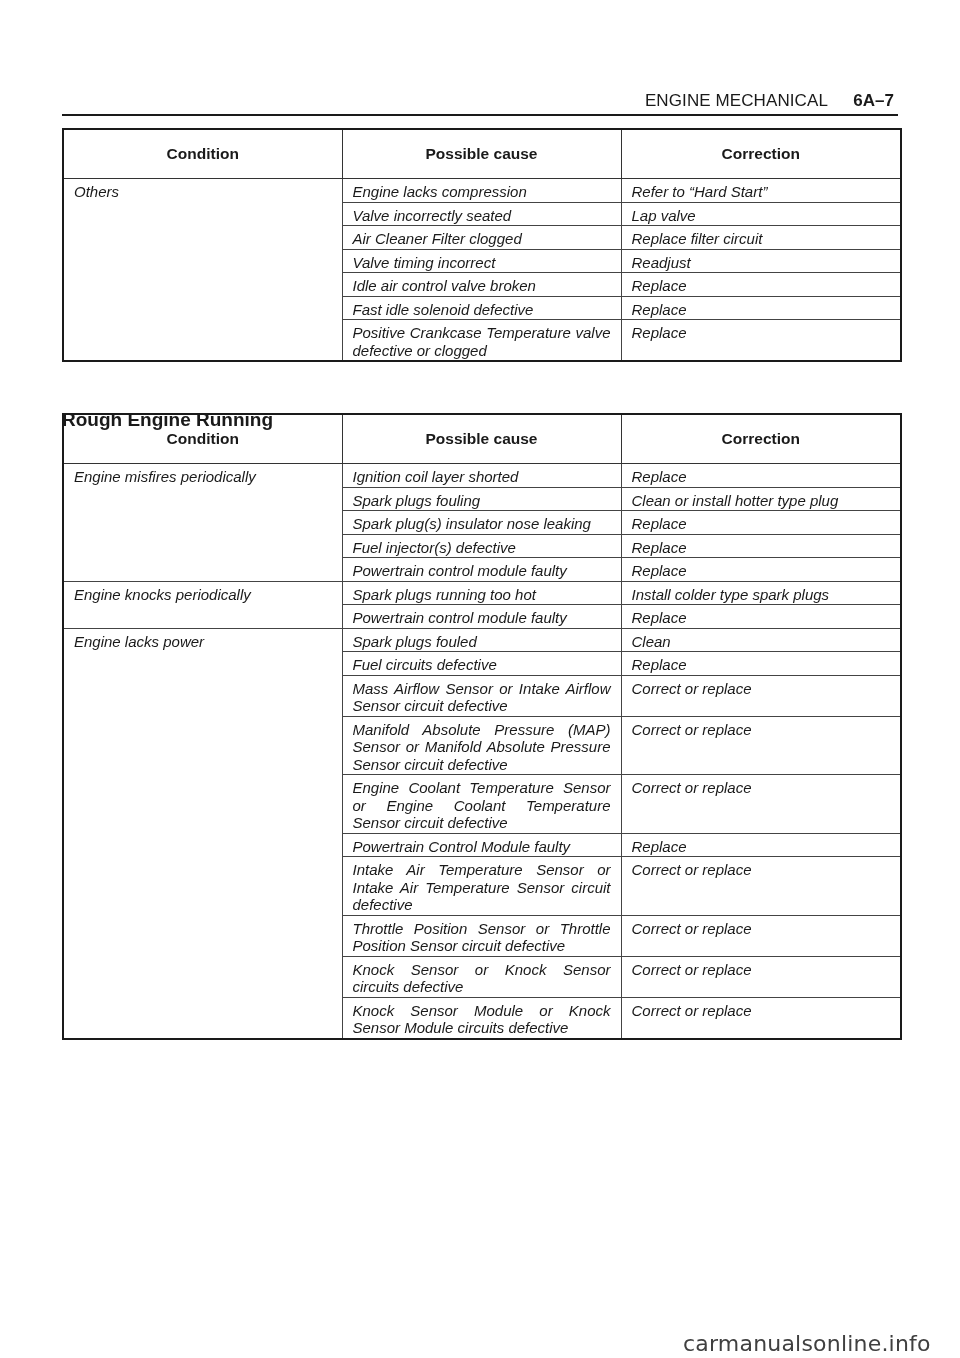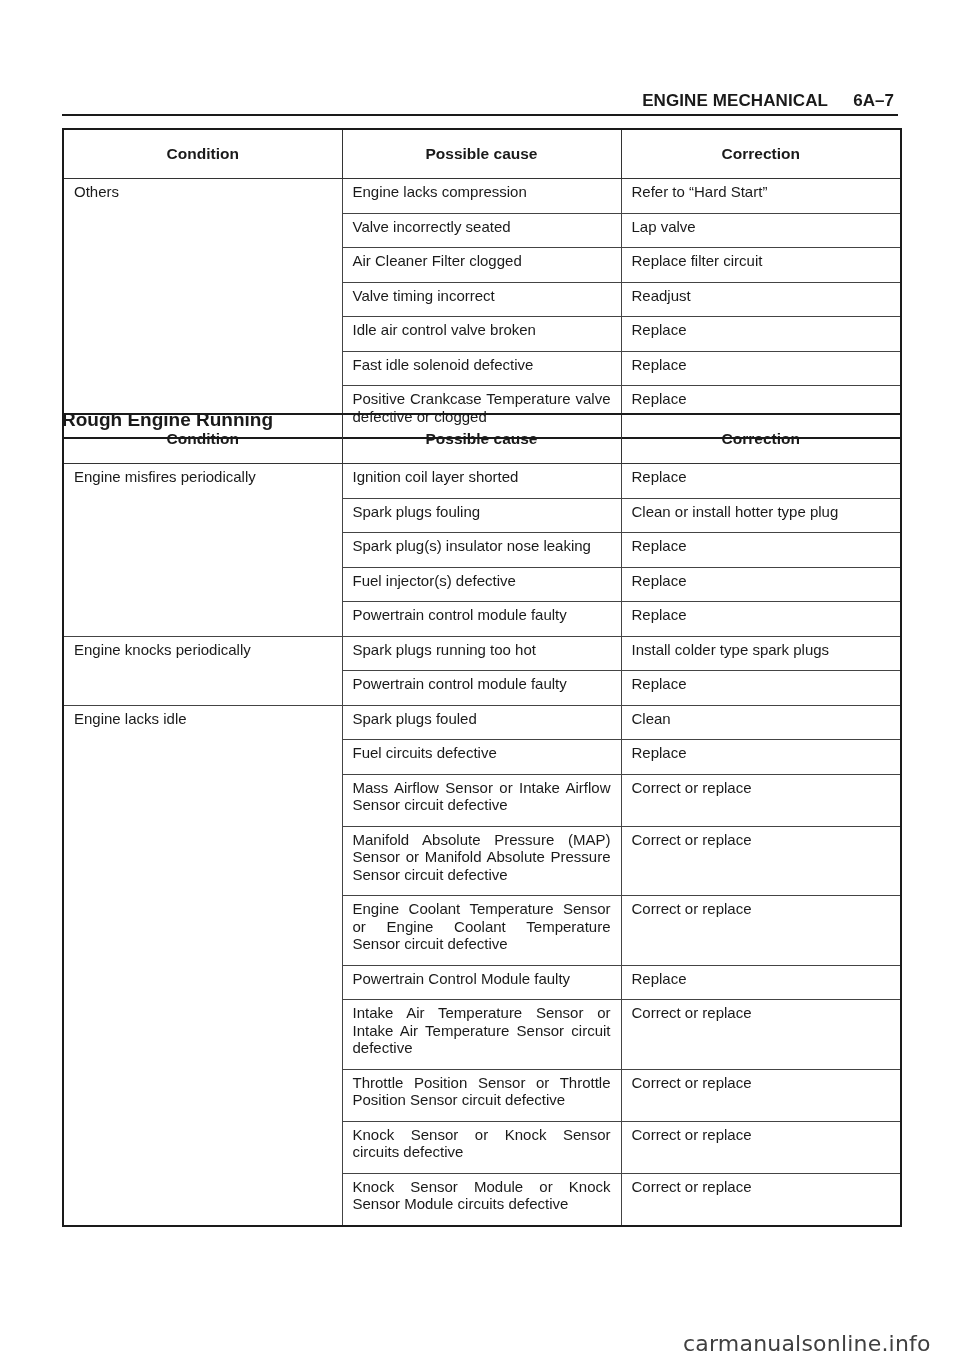--- a/index.html
+++ b/index.html
@@ -1,27 +1,27 @@
 <!DOCTYPE html>
 <html><head>
 <meta charset="utf-8">
 <style>
   html, body { margin:0; padding:0; background:#ffffff; }
   body { width:960px; height:1358px; position:relative; overflow:hidden;
          font-family:"Liberation Sans", "DejaVu Sans", sans-serif; color:#1a1a1a; }
   .header { position:absolute; left:62px; top:90px; width:836px; height:24px;
             border-bottom:2px solid #1a1a1a; }
-  .header-title { position:absolute; right:70px; top:1px; font-weight:bold; font-size:17px; letter-spacing:0.1px;text-align:right; }
+  .header-title { position:absolute; right:70px; top:1px; font-weight:normal; font-size:17px; letter-spacing:0.1px;text-align:right; }
   .header-page { position:absolute; right:4px; top:1px; font-weight:bold; font-size:17px; }
   table { position:absolute; left:62px; width:838px; border-collapse:collapse;
           border:2px solid #1a1a1a; font-size:15px; line-height:17.5px; table-layout:fixed; }
   col.c1 { width:279px; } col.c2 { width:279px; } col.c3 { width:280px; }
   th { font-weight:bold; text-align:center; font-size:15.5px; height:24px; padding:12px;
        border:1px solid #333; border-bottom:1.5px solid #333; }
-  td { vertical-align:top; padding:4px 10px 12px 10px; border:1px solid #444; }
+  td { vertical-align:top; padding:4px 10px 1px 10px; border:1px solid #444;font-style:italic; }
   td.cause { text-align:justify; text-align-last:left; }
   td.cond { border-bottom:1px solid #444; }
   .section-title { position:absolute; left:62px; top:374px; font-weight:bold; font-size:19px;margin-top:35px; }
   .watermark { position:absolute; left:683px; top:1331px; font-size:22px; color:#404040;
                font-family:"DejaVu Sans", sans-serif; letter-spacing:0.2px; }
   #t1 { top:128px; }
   #t2 { top:413px; }
 </style>
 </head>
 <body>
@@ -117,21 +117,21 @@
       <tr>
         <td class="cond" rowspan="2">Engine knocks periodically</td>
         <td class="cause">Spark plugs running too hot</td>
         <td>Install colder type spark plugs</td>
       </tr>
       <tr>
         <td class="cause">Powertrain control module faulty</td>
         <td>Replace</td>
       </tr>
       <tr>
-        <td class="cond" rowspan="10">Engine lacks idle</td>
+        <td class="cond" rowspan="10">Engine lacks power</td>
         <td class="cause">Spark plugs fouled</td>
         <td>Clean</td>
       </tr>
       <tr>
         <td class="cause">Fuel circuits defective</td>
         <td>Replace</td>
       </tr>
       <tr>
         <td class="cause">Mass Airflow Sensor or Intake Airflow Sensor circuit defective</td>
         <td>Correct or replace</td>

